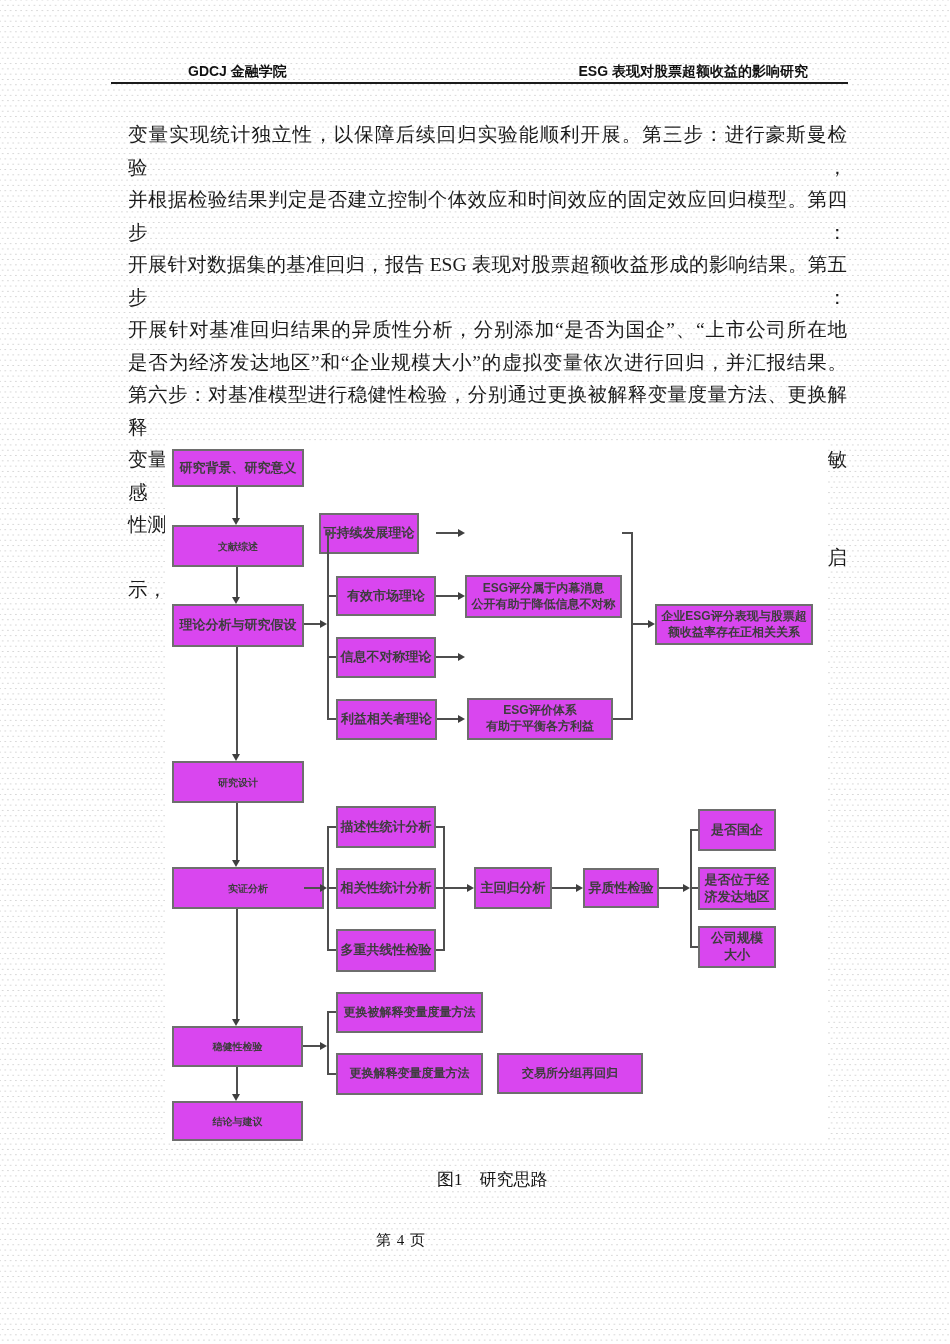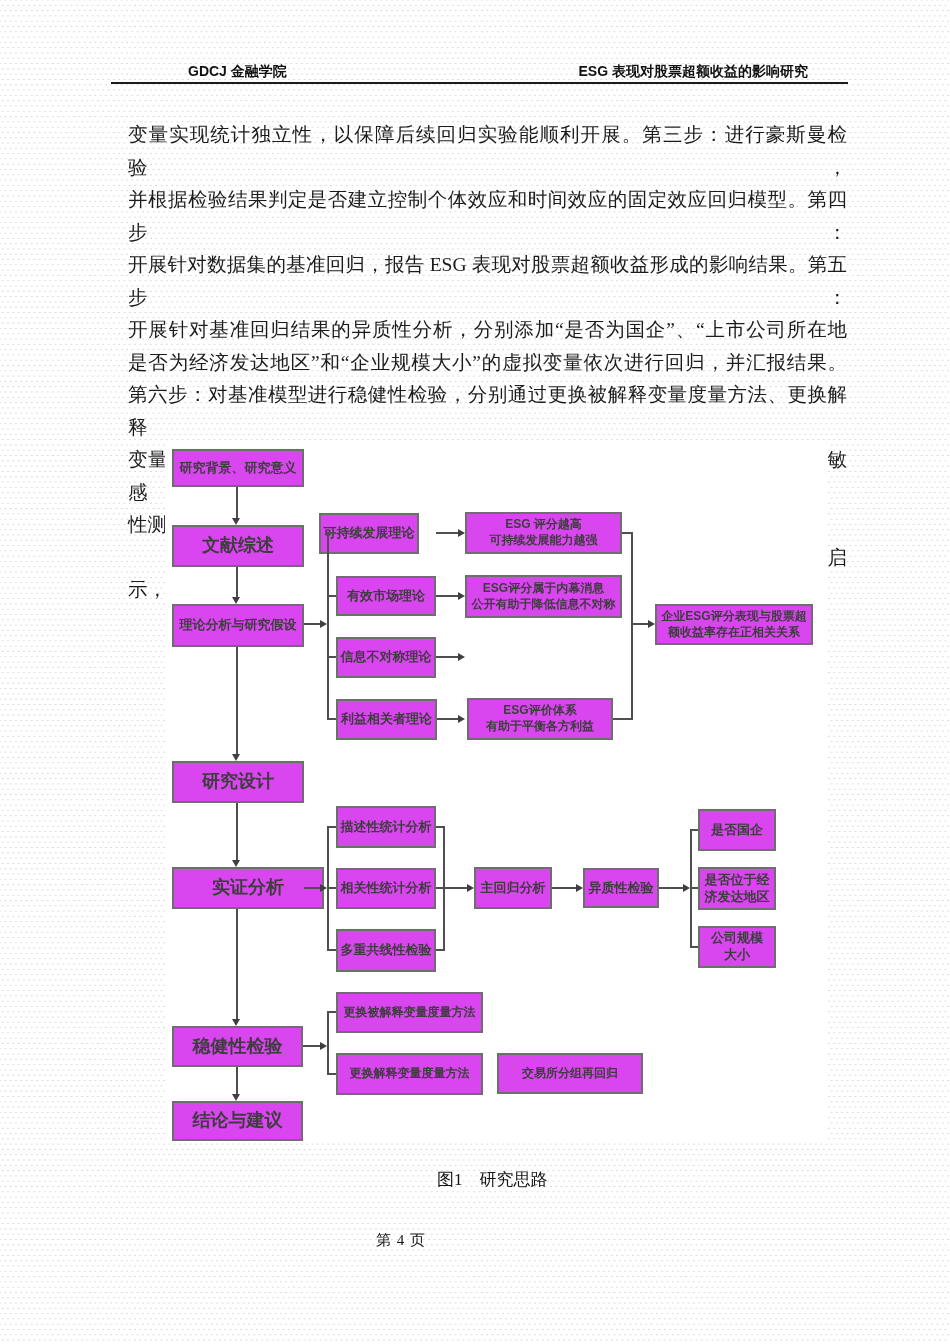--- a/index.html
+++ b/index.html
@@ -25,21 +25,21 @@
     font-size:19.5px;line-height:32.5px;color:#1b1b1b;}
   .ln{text-align:justify;text-align-last:justify;}
   .ln-last{text-align:left;text-align-last:left;}
   .ln-indent{padding-left:39px;}
   
   .figure{position:absolute;left:165px;top:443px;width:663px;height:700px;background:#fff;}
   .fb{position:absolute;box-sizing:border-box;border:2px solid #6e6e6e;background:#d946ef;
     display:flex;align-items:center;justify-content:center;text-align:center;
     font-family:"Liberation Sans",sans-serif;font-weight:bold;color:#3d3d3d;
     white-space:pre-line;line-height:1.3;}
-  .f13{font-size:13px;} .f14{font-size:18px;} .f12{font-size:12px;}
+  .f13{font-size:13px;} .f14{font-size:10px;} .f12{font-size:12px;}
   .vl{position:absolute;width:2px;background:#4f4f4f;}
   .hl{position:absolute;height:2px;background:#4f4f4f;}
   .ad{position:absolute;width:0;height:0;border-left:4.5px solid transparent;
     border-right:4.5px solid transparent;border-top:7px solid #3f3f3f;}
   .ar{position:absolute;width:0;height:0;border-top:4.5px solid transparent;
     border-bottom:4.5px solid transparent;border-left:7px solid #3f3f3f;}
   
   .caption{position:absolute;left:437px;top:1168px;font-size:17px;color:#141414;}
   .pageno{position:absolute;left:376px;top:1231px;font-size:15px;color:#141414;letter-spacing:1px;}
 </style>
@@ -101,22 +101,20 @@
 
   <div class="hl" style="left:271px;top:89px;width:22px;"></div>
   <div class="ar" style="left:293px;top:86px;"></div>
   <div class="hl" style="left:271px;top:152px;width:22px;"></div>
   <div class="ar" style="left:293px;top:149px;"></div>
   <div class="hl" style="left:271px;top:213px;width:22px;"></div>
   <div class="ar" style="left:293px;top:210px;"></div>
   <div class="hl" style="left:272px;top:275px;width:21px;"></div>
   <div class="ar" style="left:293px;top:272px;"></div>
 
-  <div class="fb f12" style="left:300px;top:69px;width:157px;height:42px;">ESG 评分越高
-可持续发展能力越强</div>
   <div class="fb f12" style="left:300px;top:132px;width:157px;height:43px;">ESG评分属于内幕消息
 公开有助于降低信息不对称</div>
   <div class="fb f12" style="left:302px;top:255px;width:146px;height:42px;">ESG评价体系
 有助于平衡各方利益</div>
 
   <div class="hl" style="left:457px;top:89px;width:9px;"></div>
   <div class="vl" style="left:466px;top:89px;height:188px;"></div>
   <div class="hl" style="left:448px;top:275px;width:18px;"></div>
   <div class="hl" style="left:468px;top:180px;width:15px;"></div>
   <div class="ar" style="left:483px;top:177px;"></div>

